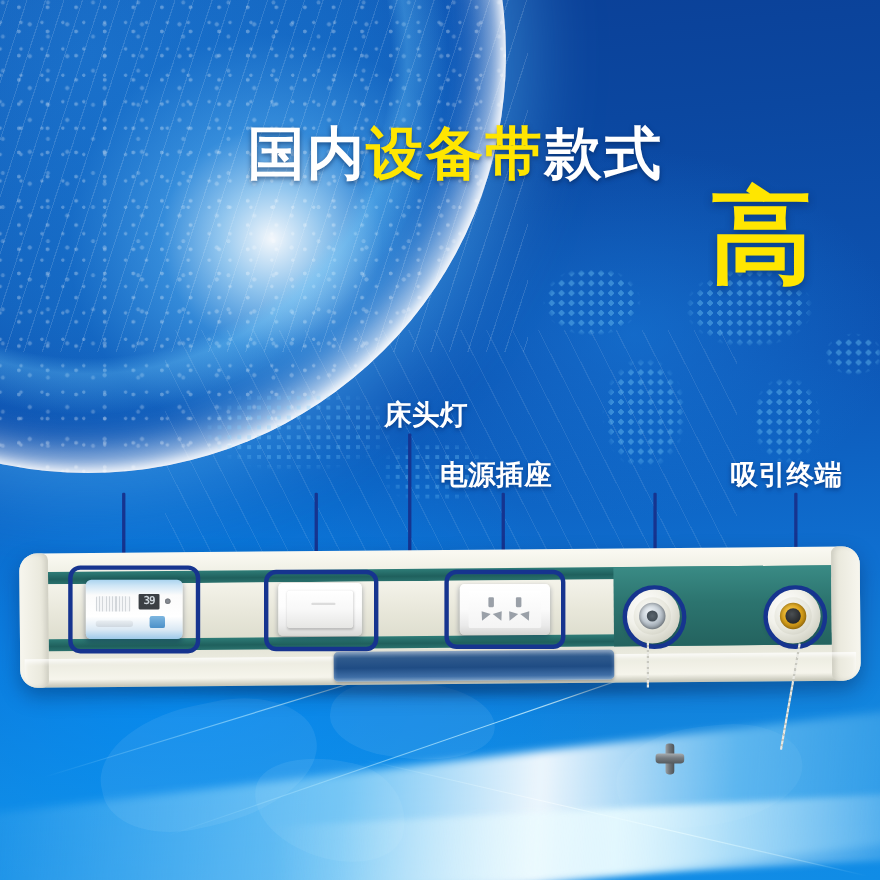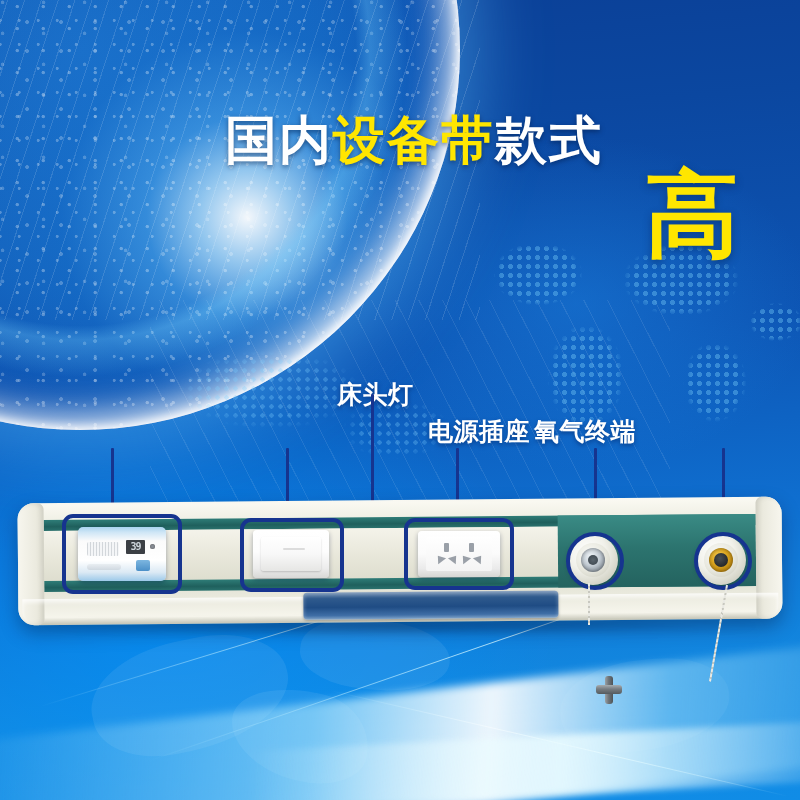--- a/index.html
+++ b/index.html
@@ -284,23 +284,23 @@
   <div class="bigglow"></div>
   <div class="bigglow2"></div>
 
   <div class="headline">
     <div class="hl-row1"><span>国内</span><span class="accent">设备带</span><span>款式</span></div>
     <div class="hl-row2">
       <div class="hl-gao">高</div>
     </div>
   </div>
 
-  <div class="callout-label" style="left:337px;top:360px;margin-top:18px;">床头灯</div>
-  <div class="callout-label" style="left:400px;top:415px;margin-left:28px;">电源插座</div>
-  <div class="callout-label" style="left:534px;top:415px;">氧气终端</div>
+  <div class="callout-label" style="left:349px;top:360px;">床头灯</div>
+  <div class="callout-label" style="left:400px;top:415px;">电源插座</div>
+  <div class="callout-label" style="left:664px;top:415px;">吸引终端</div>
 
   <div class="callout-line" style="left:111px; top:448px; height:82px;"></div>
   <div class="callout-line" style="left:286px; top:448px; height:84px;"></div>
   <div class="callout-line" style="left:371px; top:394px; height:217px;"></div>
   <div class="callout-line" style="left:456px; top:448px; height:84px;"></div>
   <div class="callout-line" style="left:594px; top:448px; height:96px;"></div>
   <div class="callout-line" style="left:722px; top:448px; height:96px;"></div>
 
   <div class="shadow-under"></div>
 

